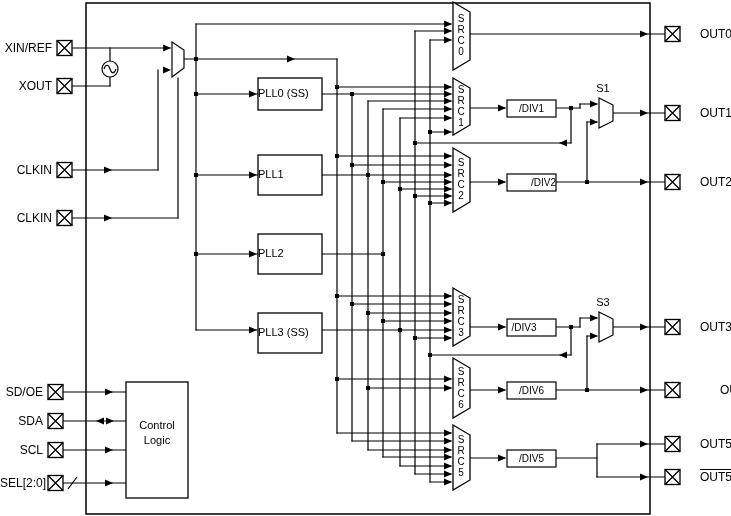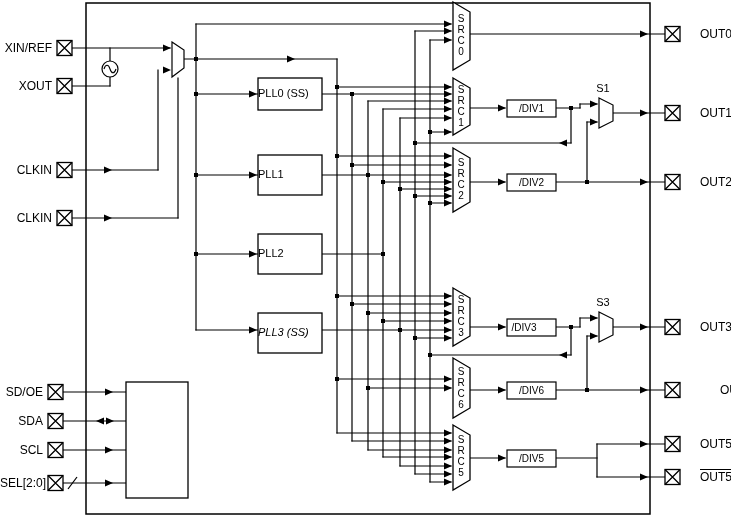--- a/index.html
+++ b/index.html
@@ -204,24 +204,25 @@
 <div class="lbl lblR" style="left:700px;top:106px;">OUT1</div>
 <div class="lbl lblR" style="left:700px;top:175px;">OUT2</div>
 <div class="lbl lblR" style="left:700px;top:320px;">OUT3</div>
 <div class="lbl lblR" style="left:720px;top:383px;">OUT6</div>
 <div class="lbl lblR" style="left:700px;top:437px;">OUT5</div>
 <div class="lbl lblR ovl" style="left:700px;top:470px;">OUT5</div>
 
 <div class="boxlbl" style="left:258px;top:87px;width:64px;">PLL0 (SS)</div>
 <div class="boxlbl" style="left:258px;top:168px;width:64px;">PLL1</div>
 <div class="boxlbl" style="left:258px;top:247px;width:64px;">PLL2</div>
-<div class="boxlbl" style="left:258px;top:326px;width:80px;font-style:italic;">PLL3 (SS)</div>
+<div class="boxlbl" style="left:258px;top:326px;width:80px;">PLL3 (SS)</div>
+<div class="ctrl">Control Logic</div>
 
 <div class="divlbl" style="left:507px;top:102px;width:49px;">/DIV1</div>
-<div class="divlbl" style="left:507px;top:176px;width:49px;">/DIV2</div>
+<div class="divlbl" style="left:507px;top:176px;width:49px;text-align:right;">/DIV2</div>
 <div class="divlbl" style="left:507px;top:321px;width:34px;">/DIV3</div>
 <div class="divlbl" style="left:507px;top:384px;width:49px;">/DIV6</div>
 <div class="divlbl" style="left:507px;top:452px;width:49px;">/DIV5</div>
 
 <div class="vtext" style="left:453px;top:13px;">S<br>R<br>C<br>0</div>
 <div class="vtext" style="left:453px;top:84px;">S<br>R<br>C<br>1</div>
 <div class="vtext" style="left:453px;top:157px;">S<br>R<br>C<br>2</div>
 <div class="vtext" style="left:453px;top:294px;">S<br>R<br>C<br>3</div>
 <div class="vtext" style="left:453px;top:366px;">S<br>R<br>C<br>6</div>
 <div class="vtext" style="left:453px;top:434px;">S<br>R<br>C<br>5</div>

